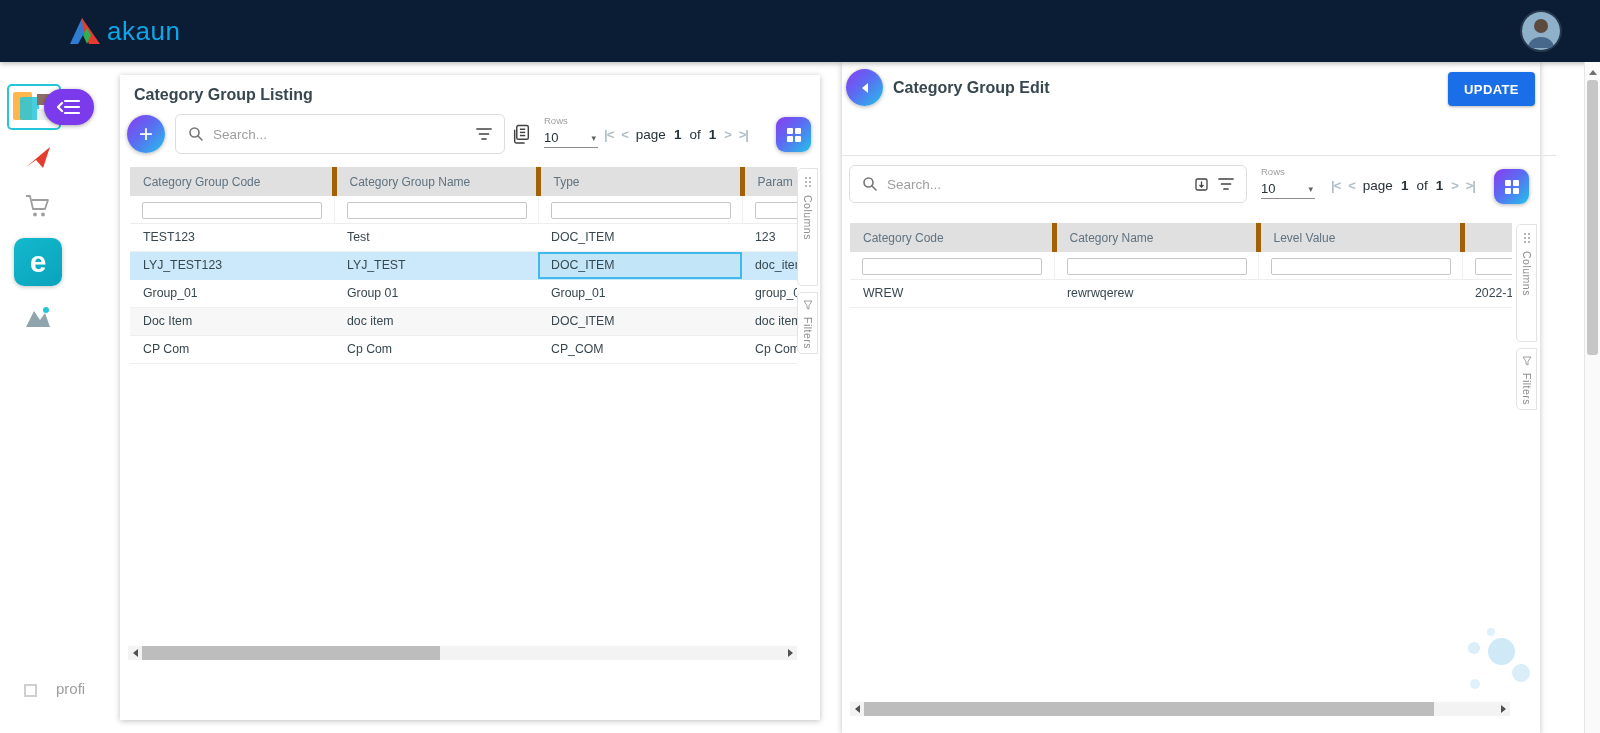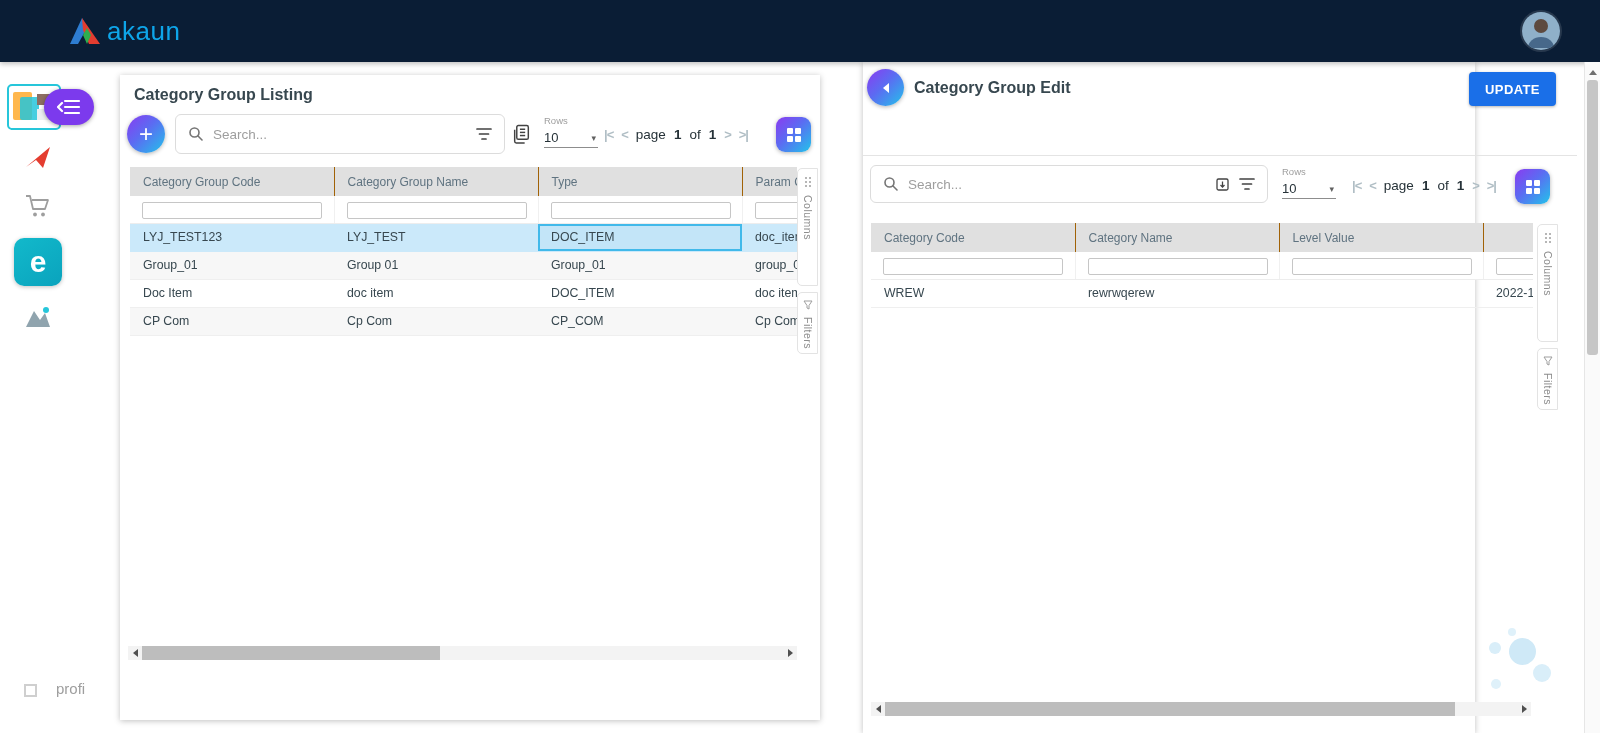--- a/index.html
+++ b/index.html
@@ -21,21 +21,21 @@
   .si-red{top:83px}
   .si-cart{top:132px}
   .teal-tile{position:absolute;left:14px;top:176px;width:48px;height:48px;border-radius:10px;background:linear-gradient(145deg,var(--teal-tile,#12b9cb),#0aa3bd);color:#fff;display:flex;align-items:center;justify-content:center;font-size:30px;font-weight:700;cursor:pointer;box-shadow:0 1px 4px rgba(0,0,0,.25)}
   .si-analytics{top:243px}
   .side-footer{position:absolute;left:24px;top:618px;display:flex;align-items:flex-end;gap:19px;color:#9e9e9e;font-size:15px}
   .chk{width:13px;height:13px;border:2px solid #cfcfcf;display:inline-block;background:#fff}
 
   
   .card{position:absolute;background:#fff;box-shadow:0 1px 6px rgba(0,0,0,.25)}
   .left-card{left:120px;top:75px;width:700px;height:645px}
-  .right-card{left:863px;top:62px;width:612px;height:671px}
+  .right-card{left:842px;top:62px;width:698px;height:671px}
 
   .panel-title{font-size:16px;font-weight:700;color:#37474f}
   .lp-title{position:absolute;left:14px;top:11px}
 
   
   .gbtn{border:none;cursor:pointer;color:#fff;display:flex;align-items:center;justify-content:center;background:linear-gradient(135deg,var(--accent-purple,#8a3cf0) 0%,#5b6cf2 45%,var(--accent-cyan,#22c3ea) 100%);box-shadow:0 1px 4px rgba(0,0,0,.3)}
   .round{border-radius:50%}
   .lp-add{position:absolute;left:7px;top:40px;width:38px;height:38px;font-size:24px;line-height:1}
   .lp-grid{position:absolute;left:656px;top:42px;width:35px;height:35px;border-radius:9px}
   .rp-back{position:absolute;left:4px;top:7px;width:37px;height:37px}
@@ -73,21 +73,21 @@
   .tab.active{color:#37474f;width:170px;border-bottom:2px solid var(--tab-active-underline,#5e35b1);font-weight:400}
 
   .update-btn{position:absolute;left:606px;top:10px;width:87px;height:34px;background:var(--update-blue,#1a6fe8);color:#fff;border:none;border-radius:4px;font-size:13px;font-weight:700;letter-spacing:.4px;cursor:pointer;font-family:inherit;box-shadow:0 1px 3px rgba(0,0,0,.3)}
   .rp-title{position:absolute;left:51px;top:17px}
 
   
   .tablewrap{position:absolute;overflow:hidden}
   .lp-tablewrap{left:10px;top:92px;width:667px;height:478px}
   .rp-tablewrap{left:8px;top:161px;width:662px;height:477px}
   .tbl{border-collapse:collapse;table-layout:fixed;width:816px}
-  .tbl th{width:204px;height:29px;background:#e0e0e0;font-weight:400;font-size:12px;color:#5f7380;text-align:left;padding:0 8px 0 13px;border-right:1px solid #a16207;white-space:nowrap;overflow:hidden}
+  .tbl th{width:204px;height:29px;background:#e0e0e0;font-weight:400;font-size:12px;color:#5f7380;text-align:left;padding:0 8px 0 13px;border-right:5px solid #a16207;white-space:nowrap;overflow:hidden}
   .tbl th:last-child{border-right:none}
   .tbl tr.filters td{height:27px;background:#fff;border-bottom:1px solid #ededed;border-right:1px solid #f0f0f0;padding:0 0 0 12px}
   .tbl tr.filters td:last-child{border-right:none}
   .col-filter{width:180px;height:17px;border:1px solid #c6c6c6;border-radius:2px;outline:none;font-size:11px;padding:0 4px;font-family:inherit}
   .tbl tbody td{height:28px;font-size:12.3px;color:#37474f;padding:0 8px 0 13px;border-bottom:1px solid #efefef;white-space:nowrap;overflow:hidden}
   .tbl tbody tr{cursor:pointer}
   .tbl tbody tr:nth-child(even){background:#f7f7f7}
   .tbl tbody tr.selected{background:var(--selected-row,#cbe9fa)}
   .tbl tbody tr.selected td{border-bottom-color:var(--selected-row,#cbe9fa)}
   .tbl td.sel-cell{box-shadow:inset 0 0 0 2px var(--selected-cell-border,#41b9ea);background:#c3e5f8}
@@ -268,20 +268,26 @@
               <th>Param Co</th>
             </tr>
           <tr class="filters">
               <td><input class="col-filter" style=""></td>
               <td><input class="col-filter" style=""></td>
               <td><input class="col-filter" style=""></td>
               <td><input class="col-filter" style=""></td>
             </tr>
         </thead>
         <tbody>
+            <tr>
+              <td>TEST123</td>
+              <td>Test</td>
+              <td>DOC_ITEM</td>
+              <td>123</td>
+            </tr>
             <tr class="selected">
               <td>LYJ_TEST123</td>
               <td>LYJ_TEST</td>
               <td class="sel-cell">DOC_ITEM</td>
               <td>doc_item</td>
             </tr>
             <tr>
               <td>Group_01</td>
               <td>Group 01</td>
               <td>Group_01</td>

